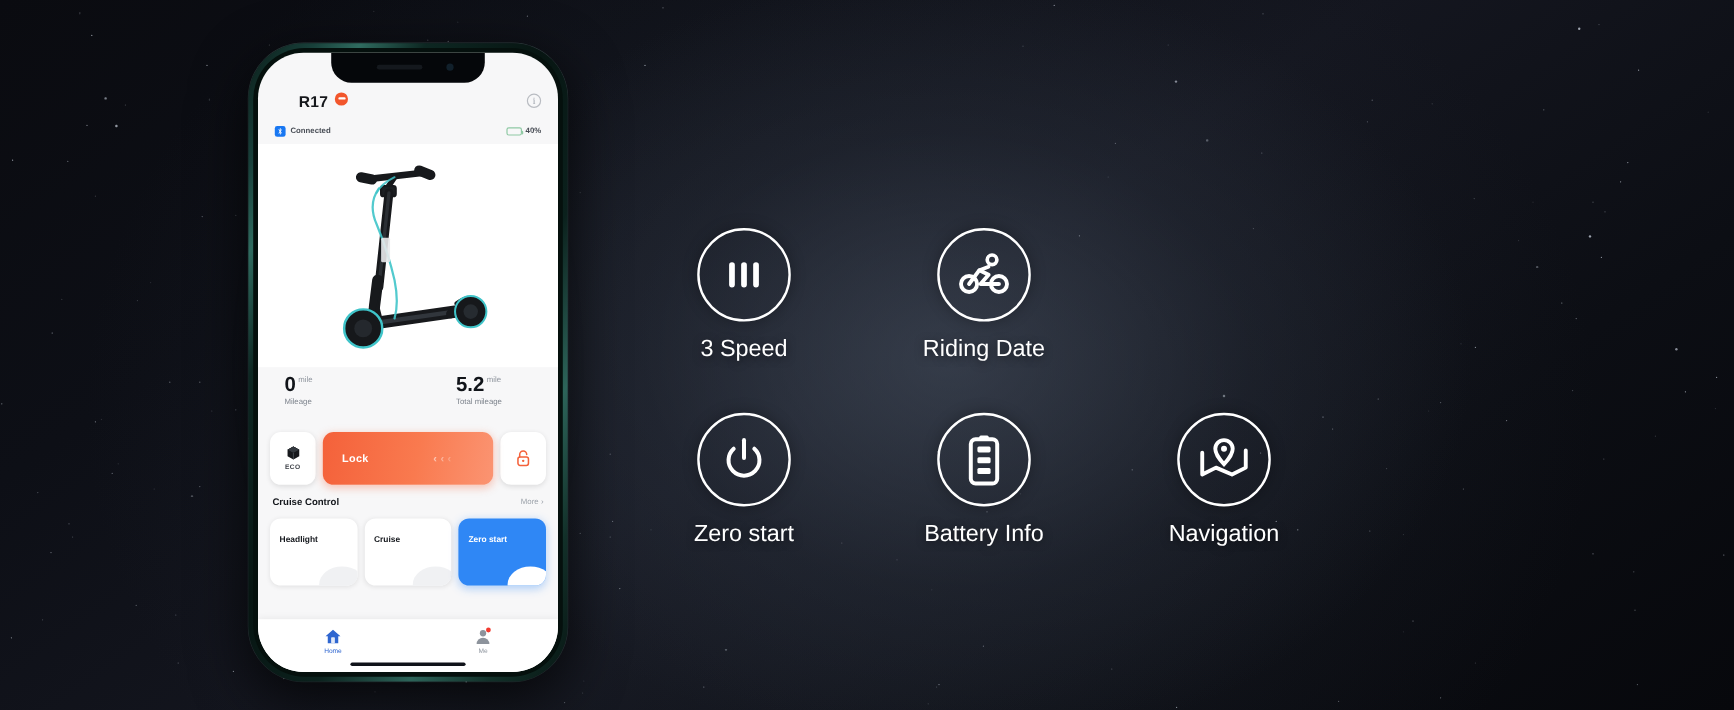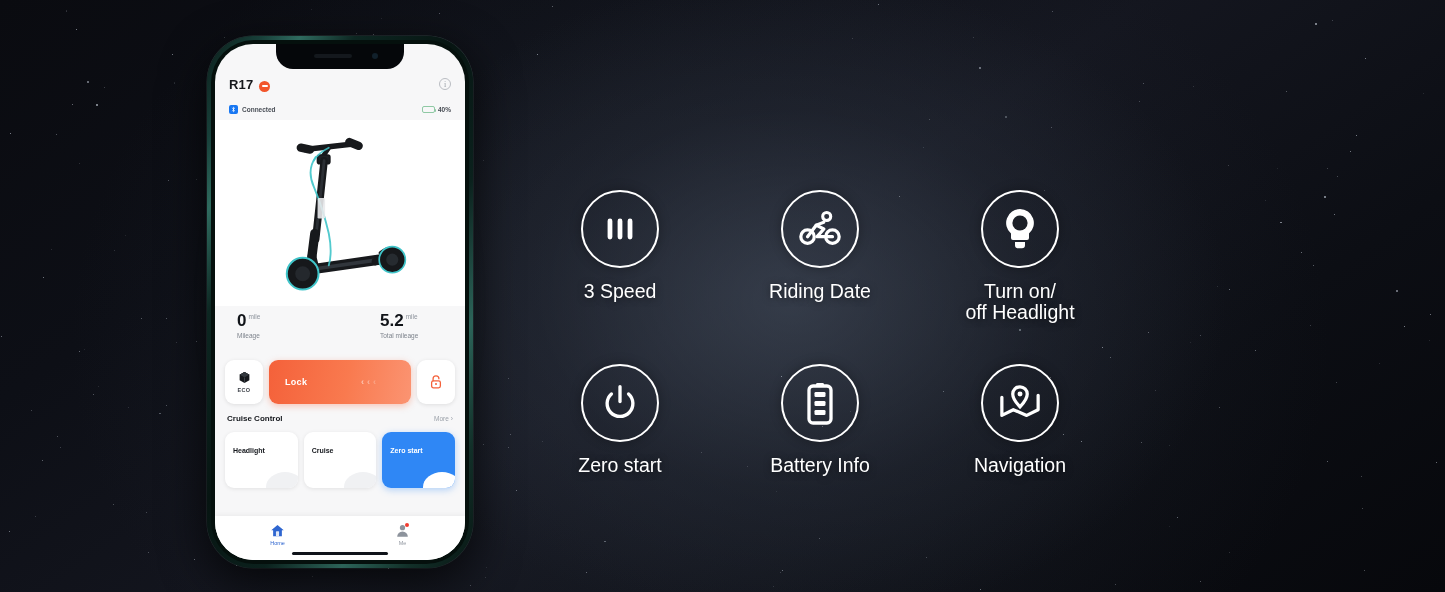--- a/index.html
+++ b/index.html
@@ -73,21 +73,21 @@
     padding:0 16px;
     font-size:9px; font-weight:bold; color:#2a2a2a; opacity:.55;
   }
   
   .app-header {
     position:absolute; top:28px; left:0; right:0;
     display:flex; align-items:center; justify-content:space-between;
     padding: 0 14px;
     height: 24px;
   }
-  .dev-name-row { display:flex; align-items:flex-end; gap:6px; }
+  .dev-name-row { display:flex; align-items:flex-start; gap:6px;margin-left:20px; }
   .dev-name { font-size:13px; font-weight:bold; color:#16181c; letter-spacing:.2px; }
   .dev-badge {
     width:11px; height:11px; border-radius:50%;
     background:#f2562c;
     display:flex; align-items:center; justify-content:center;
   }
   .dev-badge i { display:block; width:6px; height:1.4px; background:#fff; border-radius:1px; }
   .info-icon {
     width:12px; height:12px; border-radius:50%;
     border:1px solid #b9bcc2;
@@ -615,31 +615,20 @@
             <circle cx="37" cy="32" r="7" fill="none" stroke="#fff" stroke-width="3.4"></circle>
             <circle cx="31" cy="11" r="4.2" fill="none" stroke="#fff" stroke-width="3.2"></circle>
             <path d="M11 32 L20 20 L28 24 L21 32 L30 32 L37 32" fill="none" stroke="#fff" stroke-width="3.4" stroke-linecap="round" stroke-linejoin="round"></path>
             <path d="M20 20 L28 17" fill="none" stroke="#fff" stroke-width="3.2" stroke-linecap="round"></path>
           </svg>
         </div>
         <div class="feat-label">Riding Date</div>
       </div>
 
 
-      <div class="feat">
-        <div class="feat-circle">
-          <svg width="40" height="46" viewBox="0 0 40 46">
-            <path d="M20 3 a14 14 0 0 1 9 24.6 v4.4 a2 2 0 0 1 -2 2 h-14 a2 2 0 0 1 -2 -2 v-4.4 A14 14 0 0 1 20 3 Z" fill="#fff"></path>
-            <circle cx="20" cy="17" r="7.6" fill="#1c2028"></circle>
-            <path d="M15 36 h10 v3.2 a3 3 0 0 1 -3 3 h-4 a3 3 0 0 1 -3 -3 Z" fill="#fff"></path>
-          </svg>
-        </div>
-        <div class="feat-label">Turn on/
-off Headlight</div>
-      </div>
 
     </div>
 
     <div class="feat-row row2">
 
 
       <div class="feat">
         <div class="feat-circle">
           <svg width="42" height="42" viewBox="0 0 44 44">
             <path d="M13 12.5 a13.5 13.5 0 1 0 18 0" fill="none" stroke="#fff" stroke-width="3.5" stroke-linecap="round"></path>

